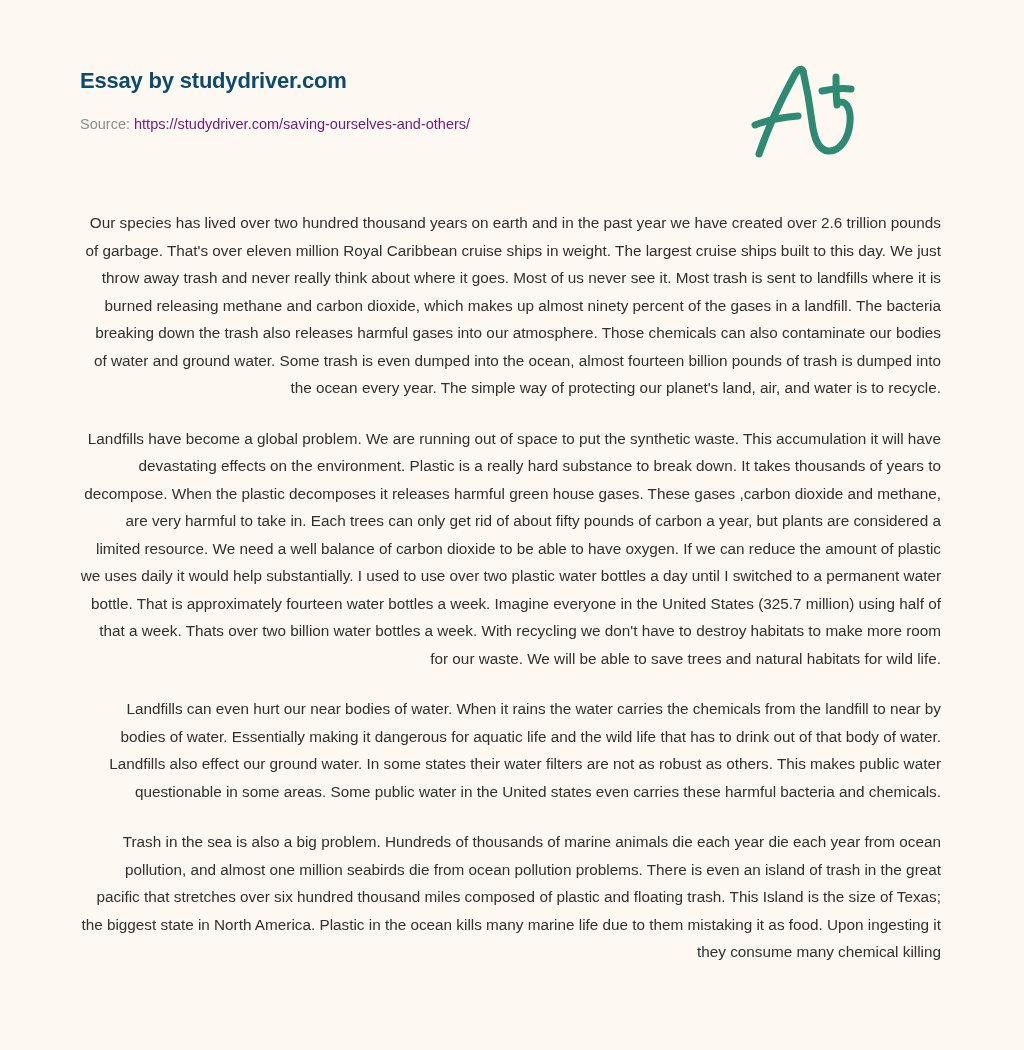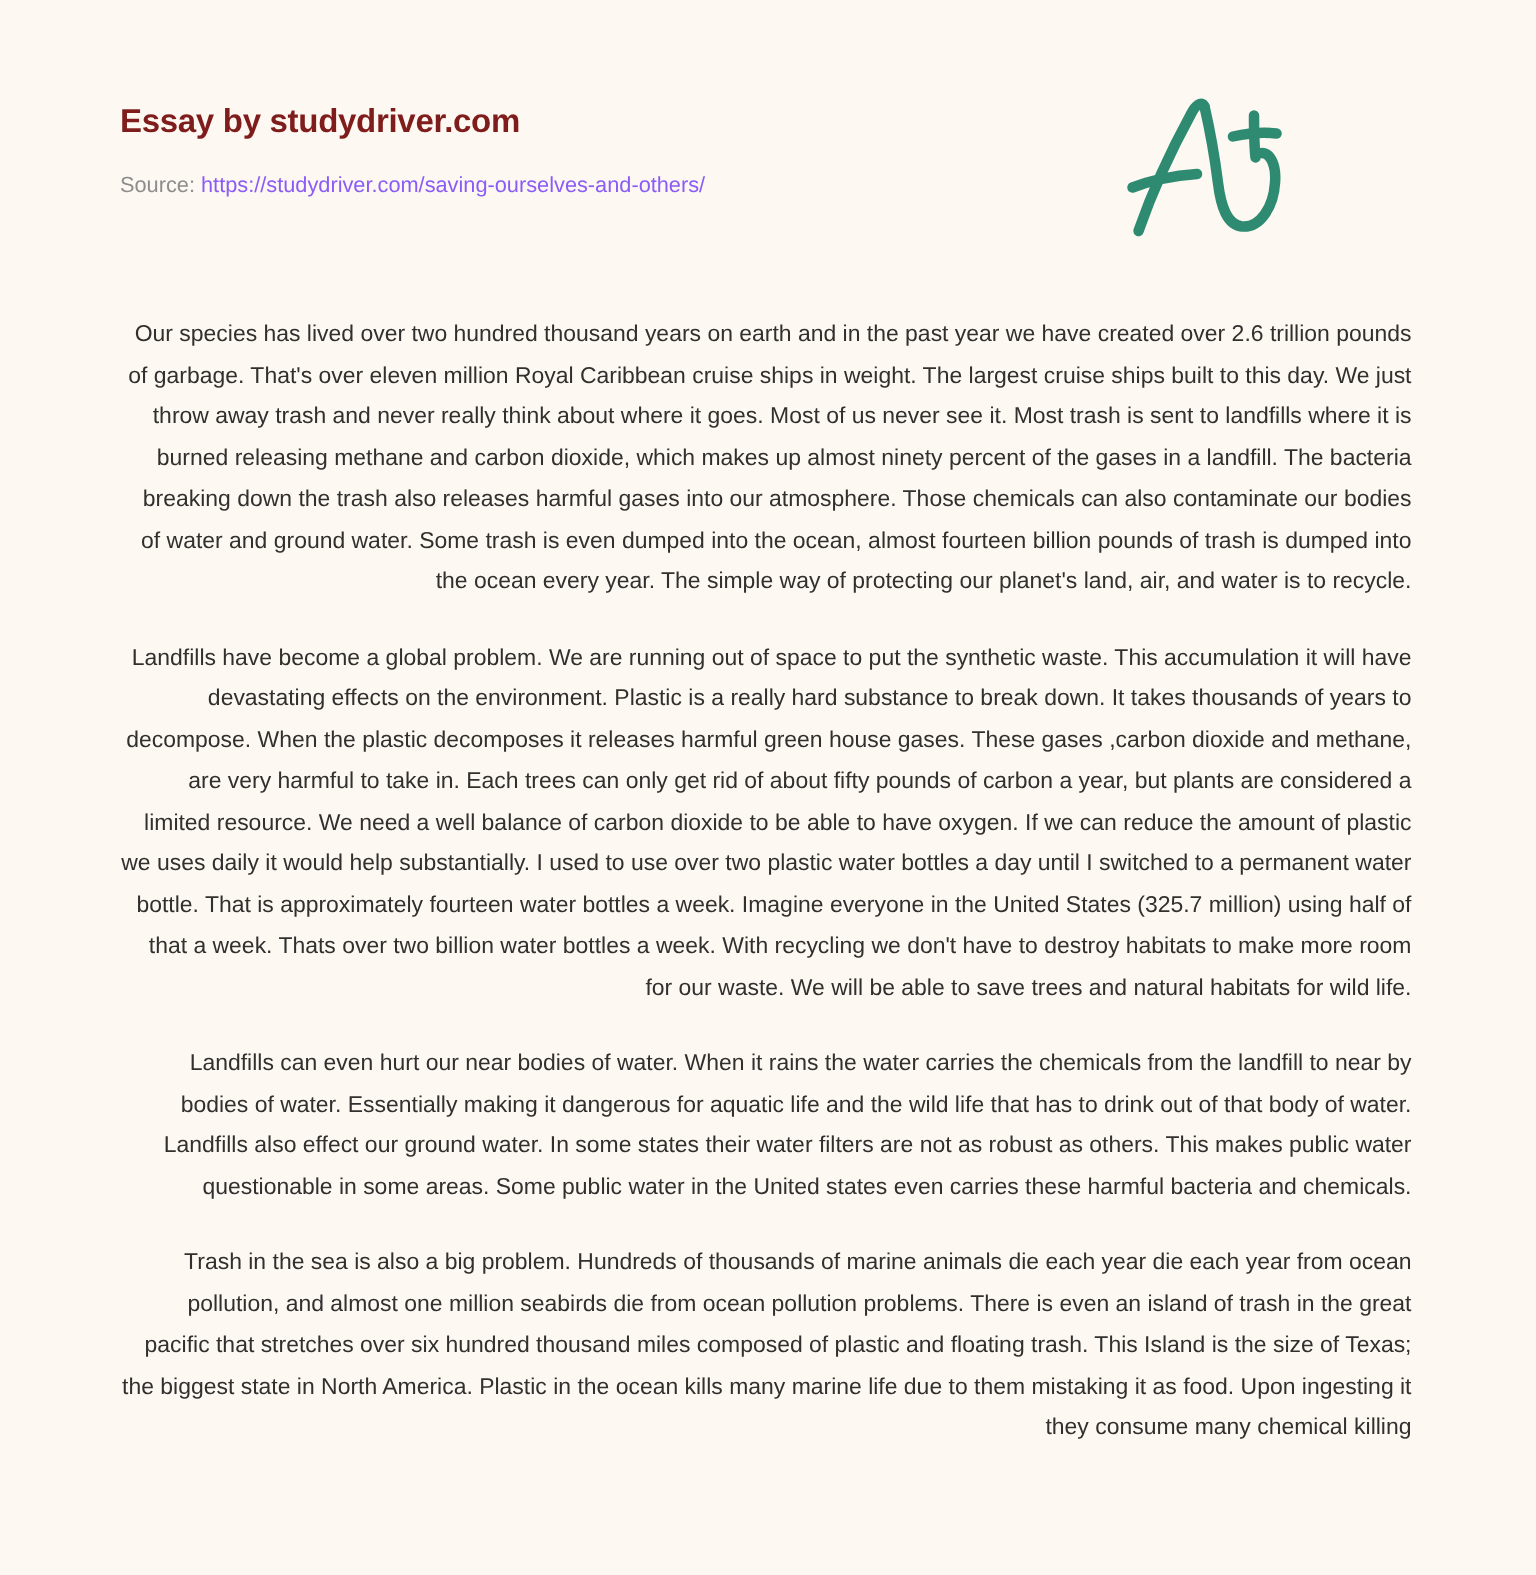--- a/index.html
+++ b/index.html
@@ -26,33 +26,33 @@
   
   .header {
     position: relative;
     padding-top: 68px;
     min-height: 112px;
   }
   .byline {
     font-size: 22px;
     font-weight: bold;
     letter-spacing: -0.2px;
-    color: #7f1d1d;
+    color: #0c4a6e;
     line-height: 1.2;
     margin: 0;
   }
   .source-line {
     margin-top: 21px;
     font-size: 14.5px;
     line-height: 1.3;
     color: #8d8d8d;
     white-space: nowrap;
   }
   .source-url {
-    color: #8b5cf6;
+    color: #701a75;
     text-decoration: none;
   }
 
   
   .logo {
     position: absolute;
     top: 62px;
     right: 78px;
     width: 120px;
     height: 100px;

